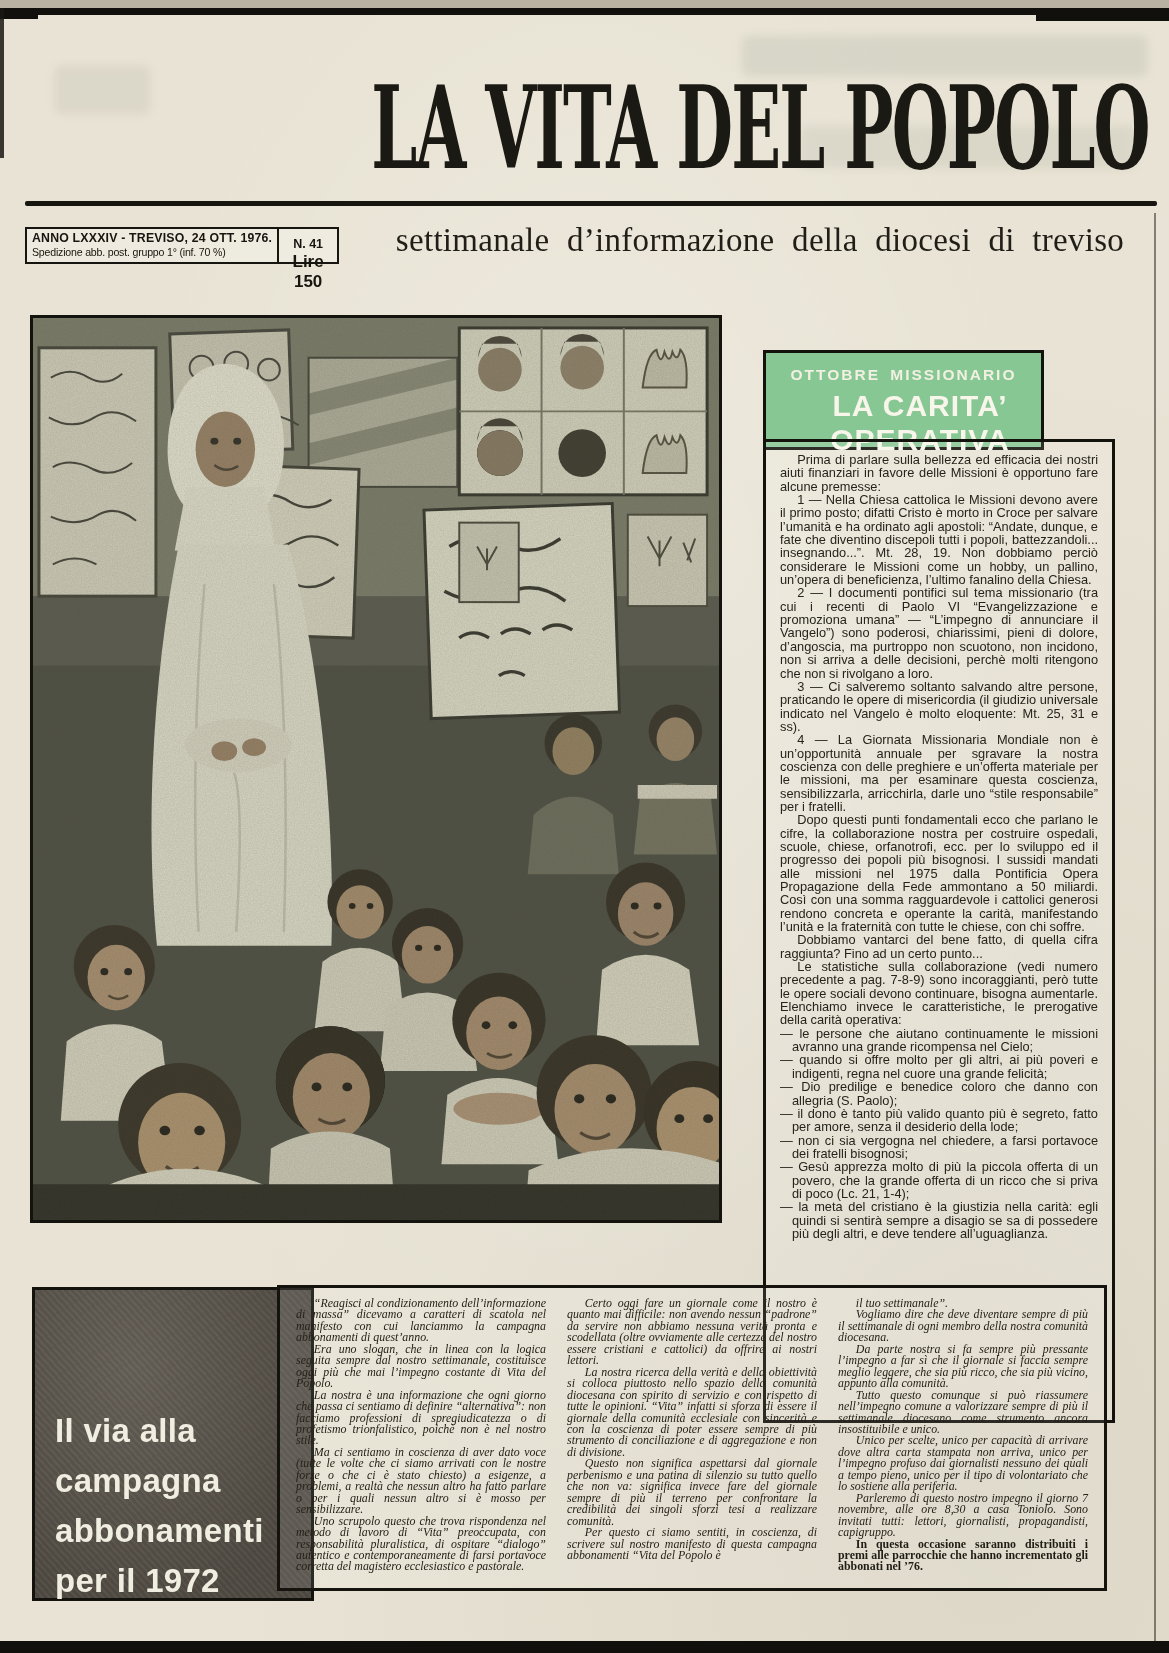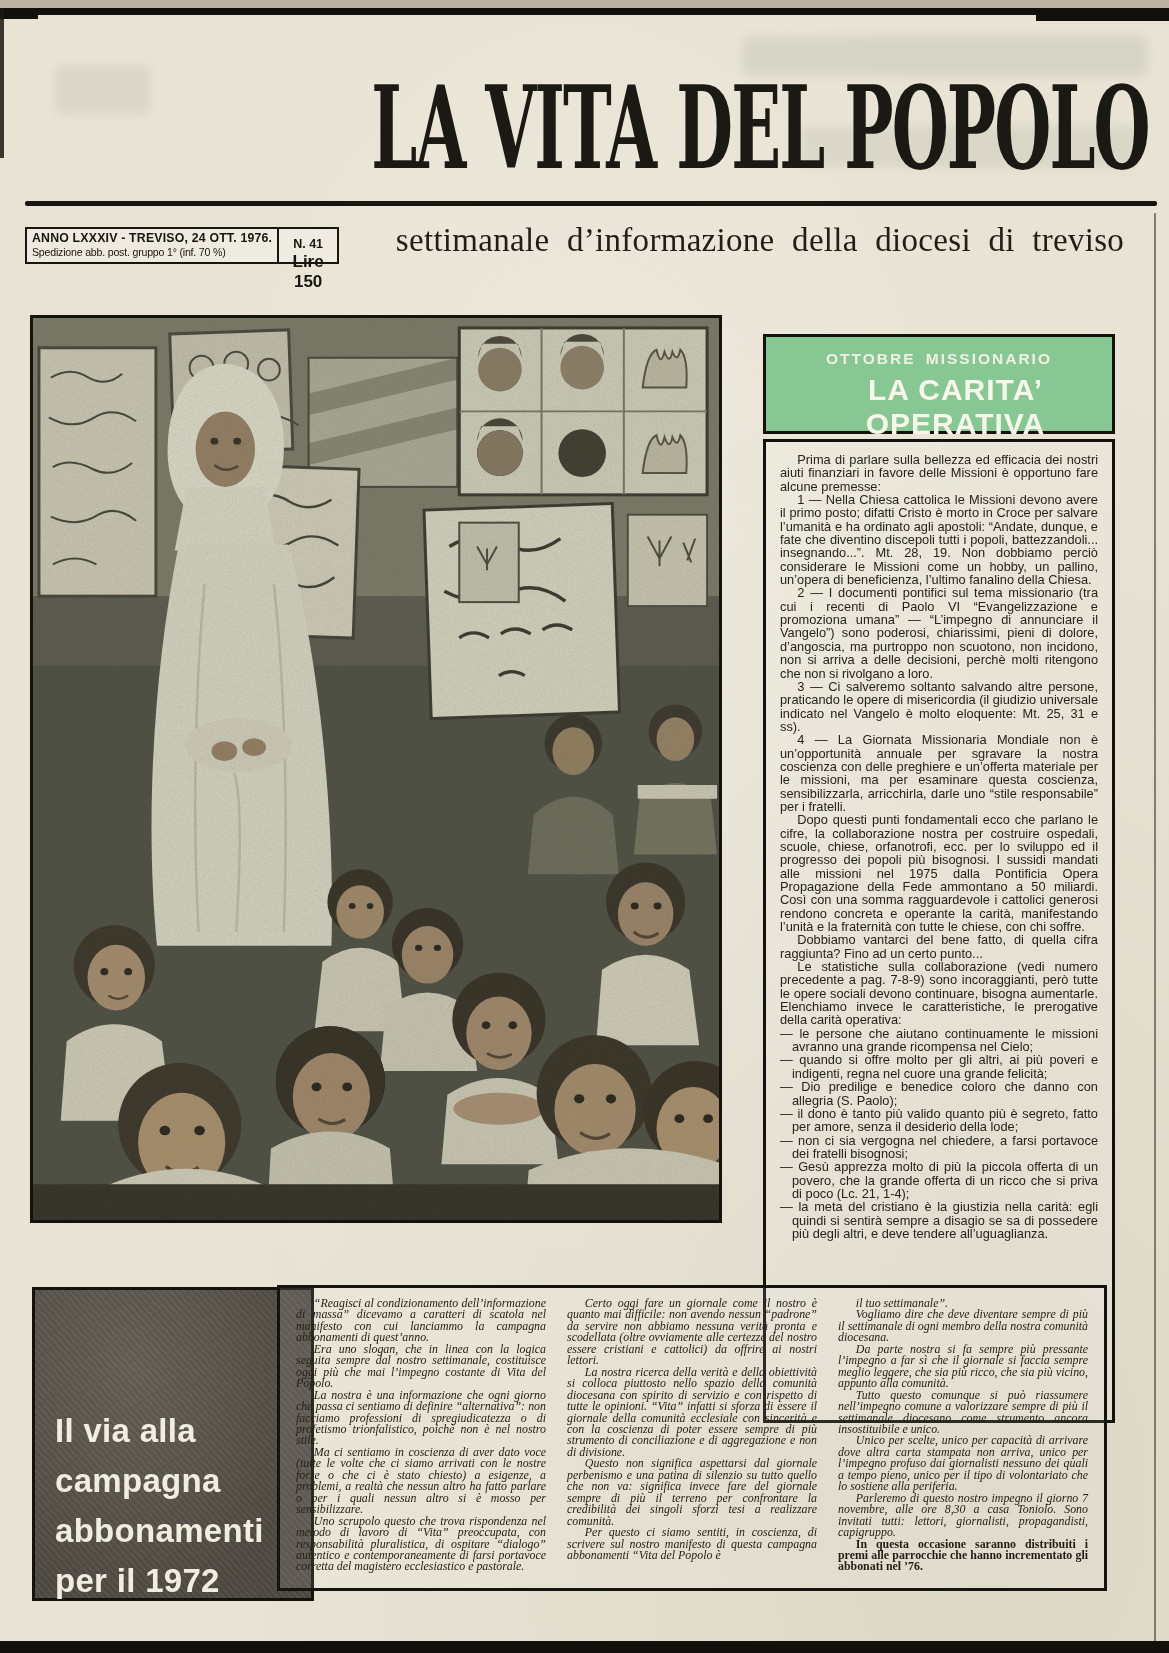--- a/index.html
+++ b/index.html
@@ -50,21 +50,21 @@
   .info-num{flex:1;text-align:center;font-size:12.5px;font-weight:bold;padding-top:8px;color:#17150f;}
   .info-div{height:2px;background:#17150f;}
   .info-price{flex:1;text-align:center;font-size:17px;font-weight:bold;padding-top:1px;color:#17150f;}
 
   
   .photo{left:30px;top:307px;width:692px;height:908px;border:3px solid #15130d;box-sizing:border-box;background:#55544a;}
   .photo svg{display:block;width:100%;height:100%;}
 
   
   .greenbox{
-    left:763px;top:326px;width:352px;height:100px;border:3px solid #14120c;box-sizing:border-box;
+    left:763px;top:342px;width:281px;height:100px;border:3px solid #14120c;box-sizing:border-box;
     background:#87c794;text-align:center;
   }
   .kicker{margin-top:13px;font-size:15.5px;font-weight:bold;letter-spacing:2px;color:#f2f0e2;word-spacing:4px;}
   .lead-title{margin-top:5px;font-size:30px;font-weight:bold;letter-spacing:1px;color:#f8f6ea;padding-left:33px;}
   .articlebox{
     left:763px;top:431px;width:352px;height:984px;border:3px solid #14120c;box-sizing:border-box;
     padding:11px 14px;overflow:hidden;background:rgba(255,255,255,.12);
   }
   .articlebox p{
     margin:0;font-size:12.8px;line-height:13.35px;text-align:justify;

